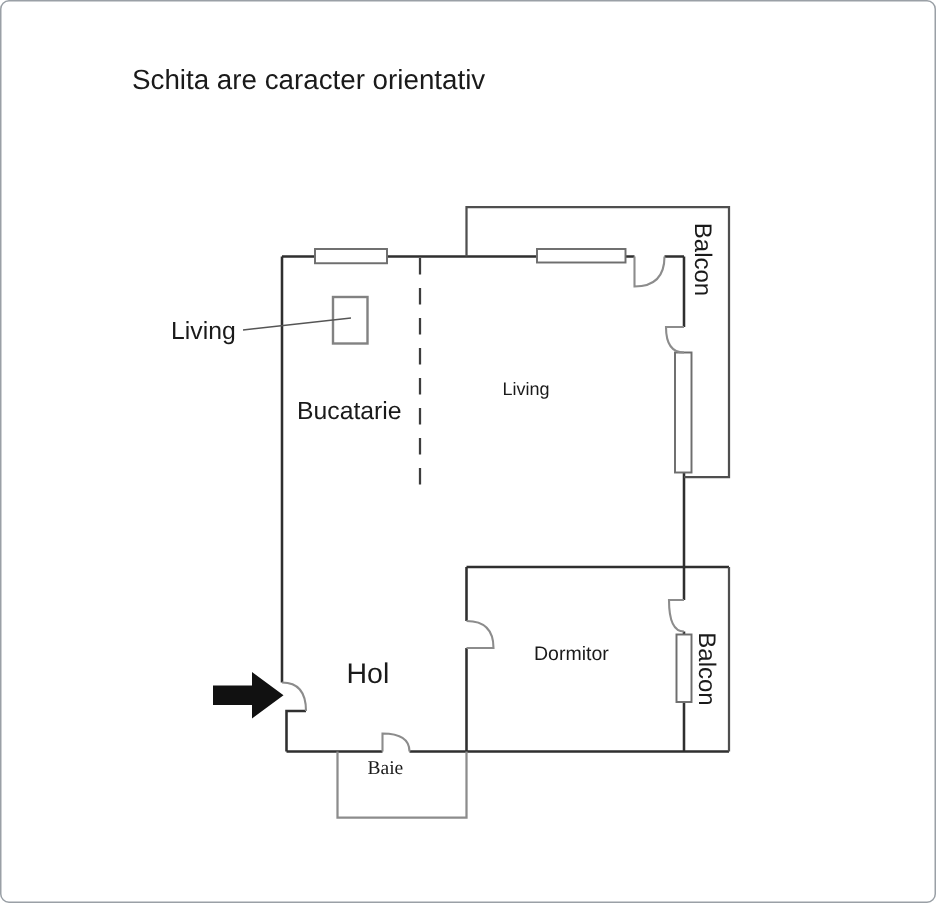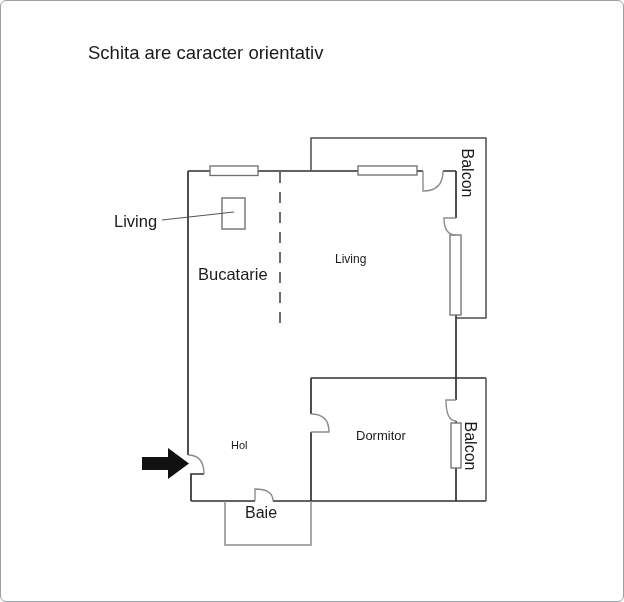--- a/index.html
+++ b/index.html
@@ -35,23 +35,23 @@
     line-height: 1;
   }
   .title {
     left: 88px;
     top: 44px;
     font-size: 18.5px;
   }
   .lbl-velux    { left: 114px; top: 213px; font-size: 16.5px; }
   .lbl-bucatarie{ left: 198px; top: 266px; font-size: 16.5px; }
   .lbl-living   { left: 335px; top: 253px; font-size: 12px; }
-  .lbl-hol      { left: 231px; top: 440px; font-size: 11px; }
+  .lbl-hol      { left: 231px; top: 440px; font-size: 19px; }
   .lbl-dormitor { left: 356px; top: 429px; font-size: 13px; }
-  .lbl-baie     { left: 245px; top: 505px; font-size: 16px; }
+  .lbl-baie     { left: 245px; top: 505px; font-size: 13px; font-family: Liberation Serif, serif; }
   .lbl-rot {
     font-size: 16px;
     transform: translate(-50%, -50%) rotate(90deg);
     transform-origin: center center;
   }
   .lbl-balcon-top    { left: 467px; top: 173px; }
   .lbl-balcon-bottom { left: 470px; top: 446px; }
 </style>
 </head>
 <body>

